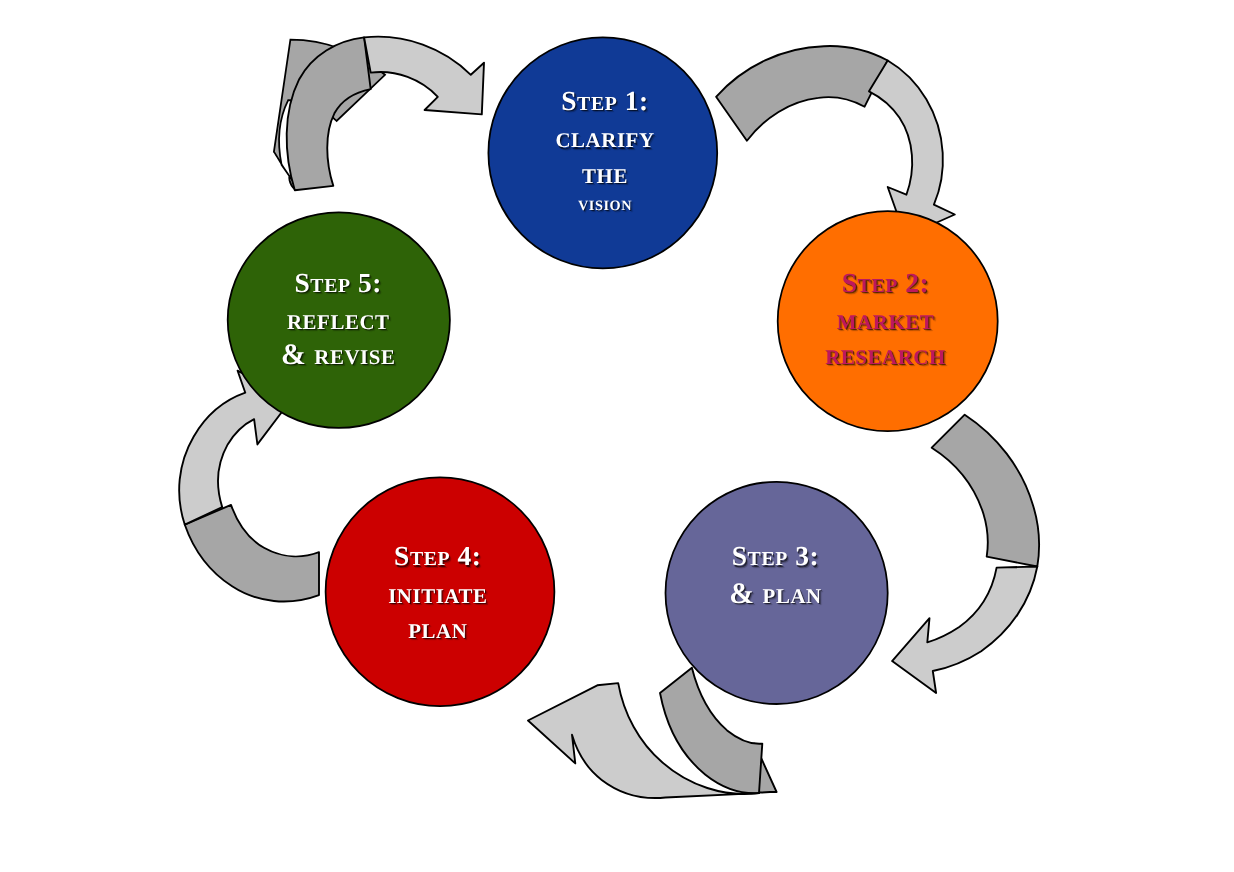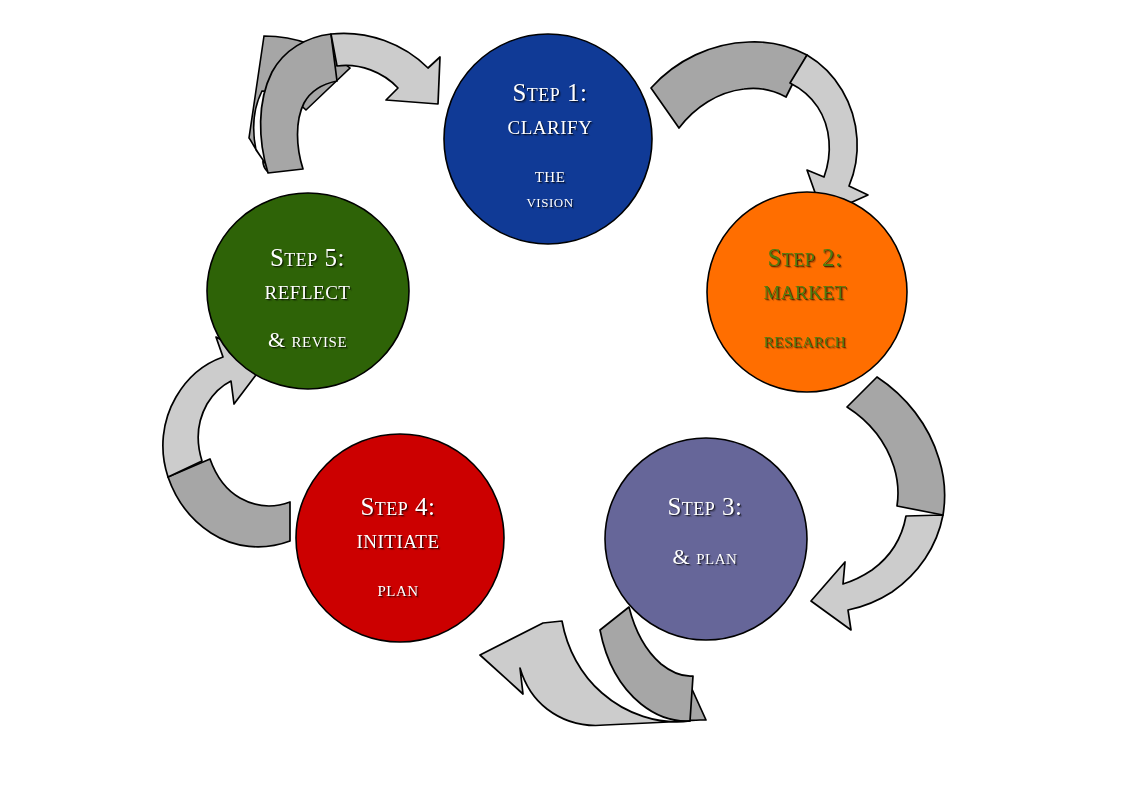--- a/index.html
+++ b/index.html
@@ -26,30 +26,30 @@
     height: 793px;
     display: block;
   }
   
   .node-label {
     position: absolute;
     text-align: center;
     color: #ffffff;
     font-family: "Liberation Serif", "DejaVu Serif", serif;
     font-variant: small-caps;
-    font-weight: normal;
+    font-weight: bold;
     letter-spacing: 0.5px;
     line-height: 1.22;
     text-shadow: 1px 1px 0 rgba(0,0,0,0.55), 2px 2px 1px rgba(0,0,0,0.28);
     pointer-events: none;
     -webkit-font-smoothing: none;
   }
   .node-label .l1 { display: block; font-size: 25px; }
   .node-label .l2 { display: block; font-size: 27px; }
-  .node-label .l3 { display: block; font-size: 22px; margin-top: 21px; }
+  .node-label .l3 { display: block; font-size: 27px; }
   .node-label .l4 { display: block; font-size: 19px; }
 
   
   #label-step1 { left: 440px; top: 78px;  width: 220px; }
   #label-step2 { left: 700px; top: 243px; width: 210px; }
   #label-step3 { left: 600px; top: 492px; width: 210px; }
   #label-step4 { left: 293px; top: 492px; width: 210px; }
   #label-step5 { left: 200px; top: 243px; width: 215px; }
 </style>
 </head>
@@ -208,21 +208,21 @@
     </g>
   </svg>
 
   <div class="node-label" id="label-step1" style="color: rgb(255, 255, 255);">
     <span class="l1">Step 1:</span>
     <span class="l2">clarify</span>
     <span class="l3">the</span>
     <span class="l4">vision</span>
   </div>
 
-  <div class="node-label" id="label-step2" style="color: #4d7c0f;">
+  <div class="node-label" id="label-step2" style="color: #be185d;">
     <span class="l1">Step 2:</span>
     <span class="l2">market</span>
     <span class="l3">research</span>
   </div>
 
   <div class="node-label" id="label-step3" style="color: rgb(255, 255, 255); text-align: center;">
     <span class="l1">Step 3:</span>
     <span class="l3">&amp; plan</span>
   </div>
 

